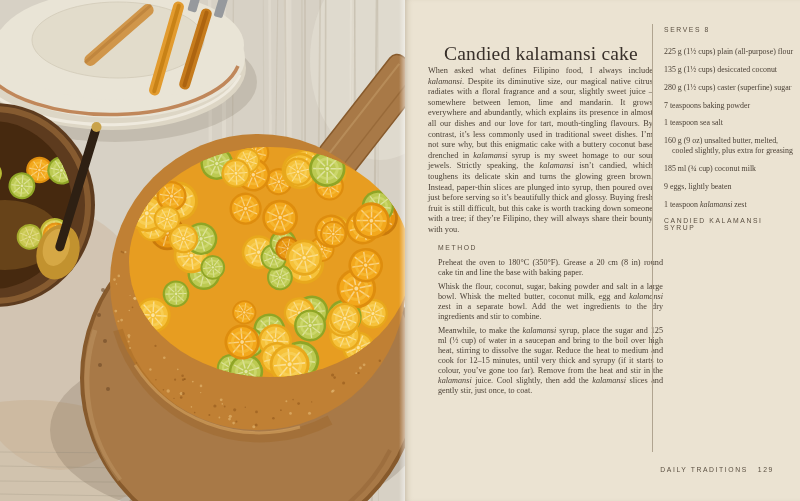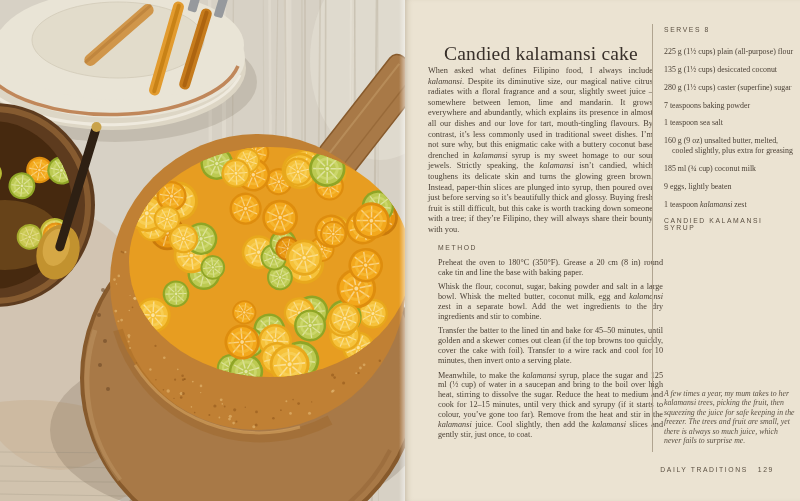--- a/index.html
+++ b/index.html
@@ -1292,21 +1292,20 @@
 
   <div class="page">
     <h1>Candied kalamansi cake</h1>
 
     <p class="intro">When asked what defines Filipino food, I always include <em>kalamansi</em>. Despite its diminutive size, our magical native citrus radiates with a floral fragrance and a sour, slightly sweet juice – somewhere between lemon, lime and mandarin. It grows everywhere and abundantly, which explains its presence in almost all our dishes and our love for tart, mouth-tingling flavours. By contrast, it’s less commonly used in traditional sweet dishes. I’m not sure why, but this enigmatic cake with a buttery coconut base drenched in <em>kalamansi</em> syrup is my sweet homage to our sour jewels. Strictly speaking, the <em>kalamansi</em> isn’t candied, which toughens its delicate skin and turns the glowing green brown. Instead, paper-thin slices are plunged into syrup, then poured over just before serving so it’s beautifully thick and glossy. Buying fresh fruit is still difficult, but this cake is worth tracking down someone with a tree; if they’re Filipino, they will always share their bounty with you.</p>
 
     <div class="method">
       <h2 class="kicker">METHOD</h2>
       <p>Preheat the oven to 180°C (350°F). Grease a 20 cm (8 in) round cake tin and line the base with baking paper.</p>
       <p>Whisk the flour, coconut, sugar, baking powder and salt in a large bowl. Whisk the melted butter, coconut milk, egg and <em>kalamansi</em> zest in a separate bowl. Add the wet ingredients to the dry ingredients and stir to combine.</p>
-      <p>Transfer the batter to the lined tin and bake for 45–50 minutes, until golden and a skewer comes out clean (if the top browns too quickly, cover the cake with foil). Transfer to a wire rack and cool for 10 minutes, then invert onto a serving plate.</p>
       <p>Meanwhile, to make the <em>kalamansi</em> syrup, place the sugar and 125 ml (½ cup) of water in a saucepan and bring to the boil over high heat, stirring to dissolve the sugar. Reduce the heat to medium and cook for 12–15 minutes, until very thick and syrupy (if it starts to colour, you’ve gone too far). Remove from the heat and stir in the <em>kalamansi</em> juice. Cool slightly, then add the <em>kalamansi</em> slices and gently stir, just once, to coat.</p>
     </div>
 
     <div class="divider"></div>
 
     <aside class="sidebar">
       <h2 class="kicker serves">SERVES 8</h2>
       <ul>
         <li>225 g (1½ cups) plain (all-purpose) flour</li>
         <li>135 g (1½ cups) desiccated coconut</li>
@@ -1314,20 +1313,19 @@
         <li>7 teaspoons baking powder</li>
         <li>1 teaspoon sea salt</li>
         <li>160 g (9 oz) unsalted butter, melted, cooled slightly, plus extra for greasing</li>
         <li>185 ml (¾ cup) coconut milk</li>
         <li>9 eggs, lightly beaten</li>
         <li>1 teaspoon <em>kalamansi</em> zest</li>
       </ul>
       <h2 class="kicker syrup-heading">CANDIED KALAMANSI SYRUP</h2>
     </aside>
 
-    <p class="note">A few times a year, my mum takes to her kalamansi trees, picking the fruit, then squeezing the juice for safe keeping in the freezer. The trees and fruit are small, yet there is always so much juice, which never fails to surprise me.</p>
 
     <div class="footer">
       <span>DAILY TRADITIONS</span>
       <span>129</span>
     </div>
   </div>
 </div>
 
 </body></html>

